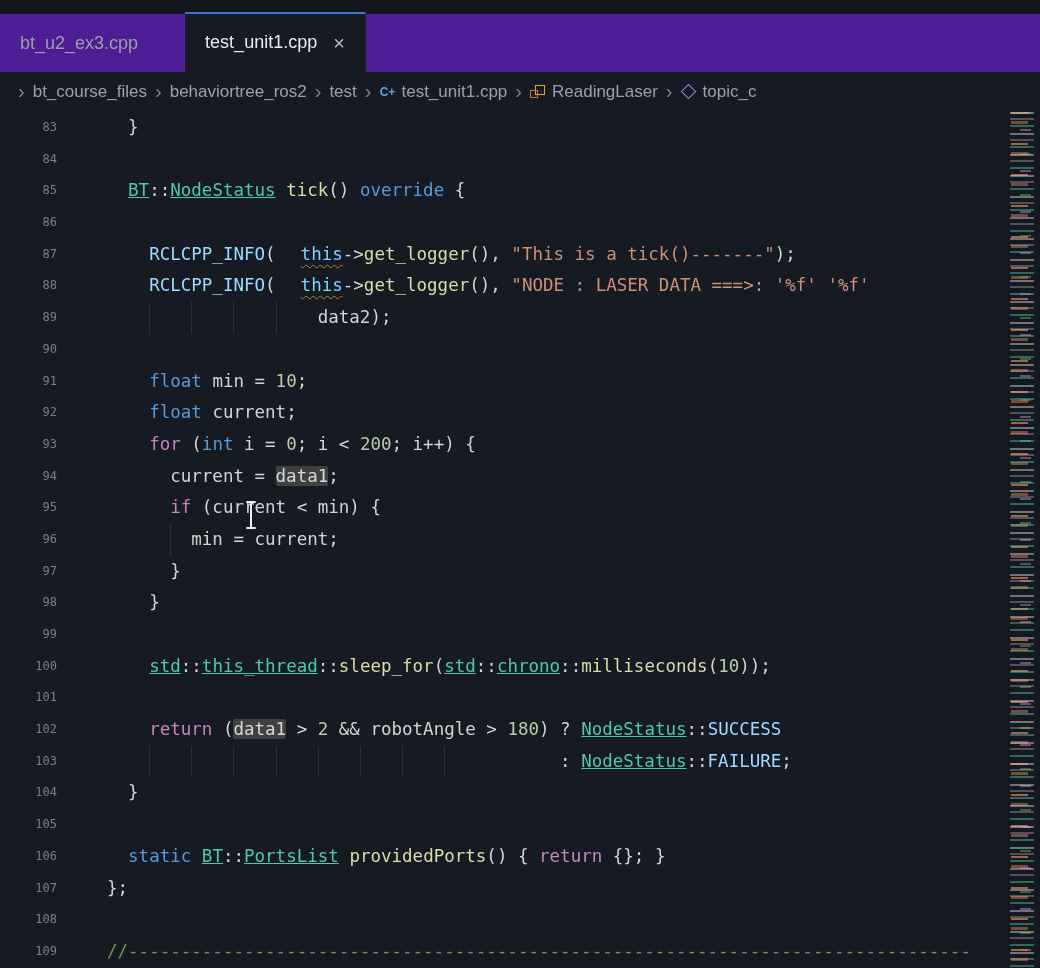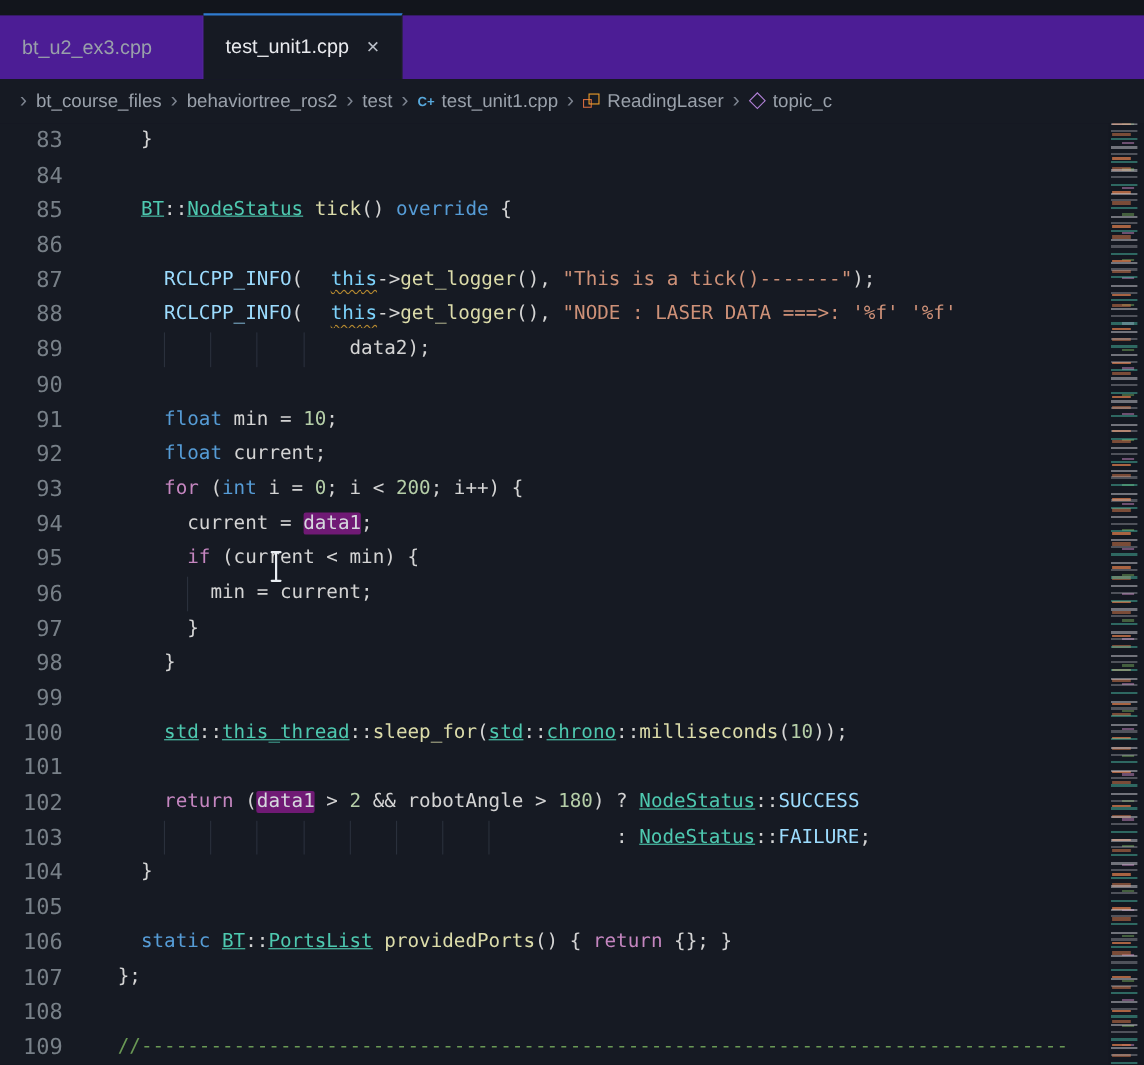--- a/index.html
+++ b/index.html
@@ -32,37 +32,37 @@
     border:1.6px solid #d2693f;background:#161a23;}
   .ico-class::after{content:"";position:absolute;left:5px;top:1px;width:8px;height:8px;
     border:1.6px solid #ee9d28;}
   .ico-field::before{content:"";position:absolute;left:2px;top:2px;width:9px;height:9px;
     transform:rotate(45deg);border:1.6px solid #b180d7;}
   
   .editor{position:relative;height:856px;overflow:hidden;background:#161a23;}
   .codearea{position:absolute;left:0;top:0;right:32px;bottom:0;overflow:hidden;}
   .cl{display:flex;height:31.7px;line-height:31.7px;
       font-family:"DejaVu Sans Mono",monospace;font-size:17.5px;}
-  .ln{flex:none;width:57px;text-align:right;color:#788088;font-size:20px;
+  .ln{flex:none;width:57px;text-align:right;color:#788088;font-size:12px;
       font-family:"DejaVu Sans Mono",monospace;user-select:none;cursor:pointer;}
   .ct{position:relative;flex:1;padding-left:50px;color:#d4d4d4;white-space:pre;overflow:hidden;}
   .guide{position:absolute;top:0;bottom:0;width:1px;background:#2a303c;}
   
   .tk-p{color:#d4d4d4;}
   .tk-kw{color:#569cd6;}
   .tk-ctrl{color:#c586c0;}
   .tk-type{color:#4ec9b0;text-decoration:underline;}
   .tk-fn{color:#dcdcaa;}
   .tk-str{color:#ce9178;}
   .tk-num{color:#b5cea8;}
   .tk-cmt{color:#6a9955;}
   .tk-var{color:#9cdcfe;text-align:center;}
   .tk-this{color:#7dd3fc;text-decoration:underline wavy #b5892f;
            text-decoration-thickness:1px;text-underline-offset:4px;margin-left:25px;}
-  .tk-hl{color:#d6d9de;background:#701a75;border-radius:2px;}
+  .tk-hl{color:#d6d9de;background:#404040;border-radius:2px;}
   
   .minimap{position:absolute;right:0;top:0;bottom:0;width:32px;cursor:pointer;
     background-color:#141821;
     background-image:
       repeating-linear-gradient(180deg,
         rgba(205,205,212,0.50) 0 2px, transparent 2px 6px,
         rgba(205,205,212,0.32) 6px 8px, transparent 8px 13px,
         rgba(78,201,176,0.45) 13px 15px, transparent 15px 21px),
       repeating-linear-gradient(180deg,
         rgba(206,118,74,0.80) 0 2px, transparent 2px 9px,

